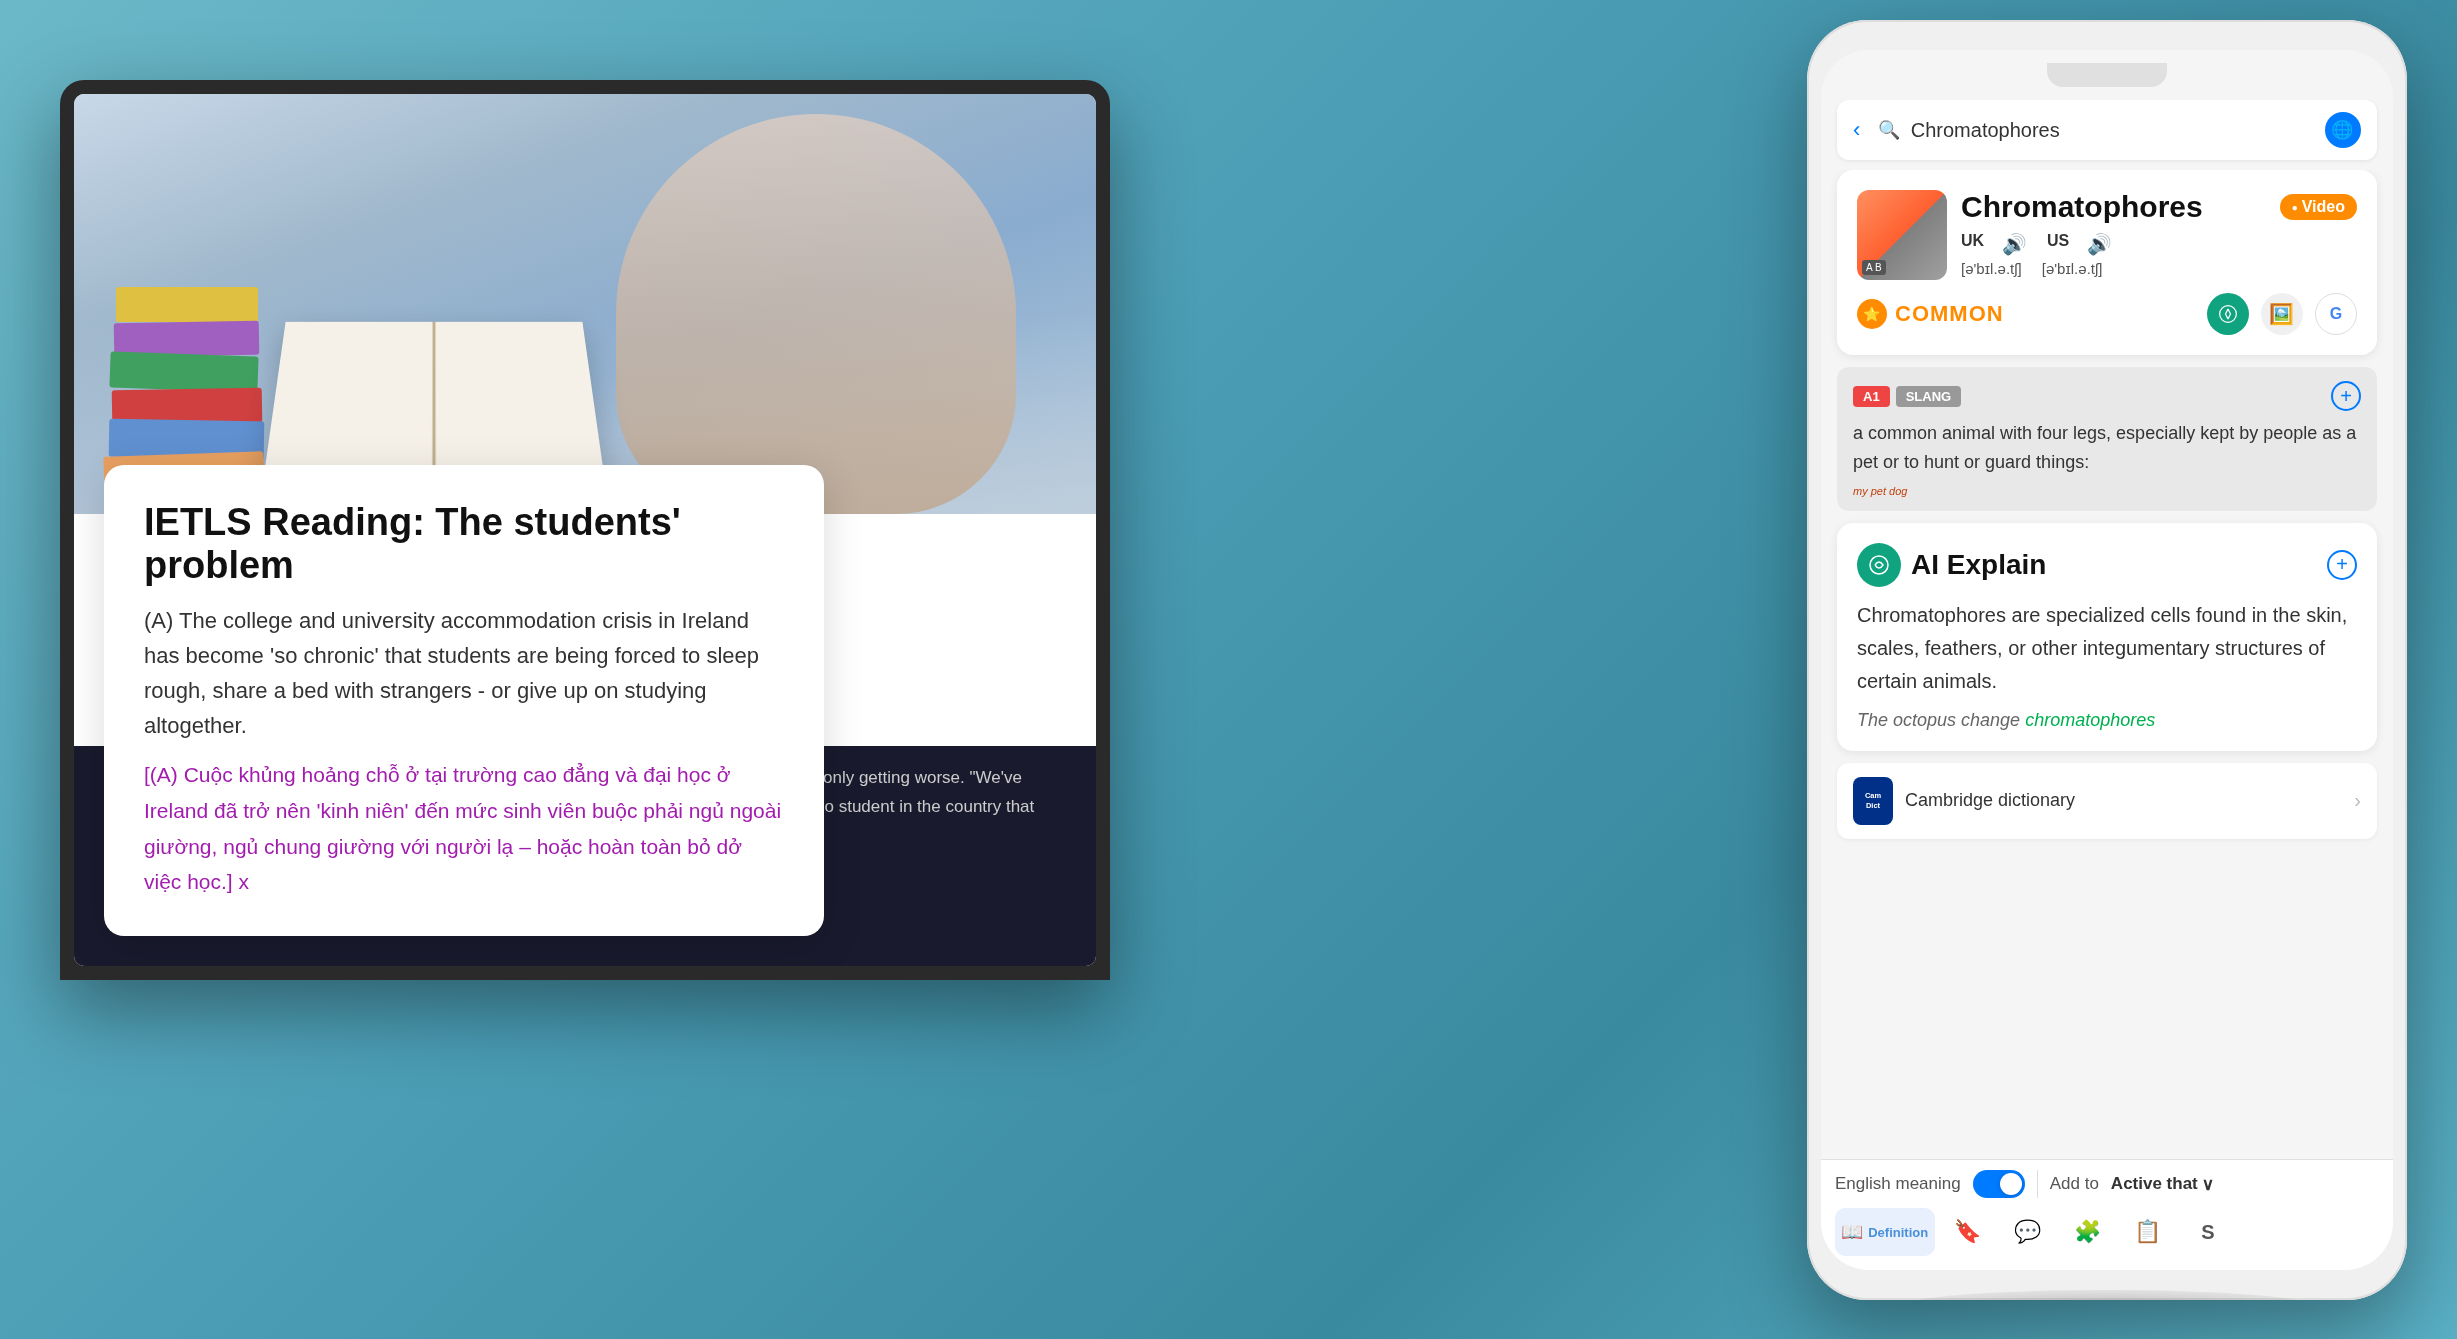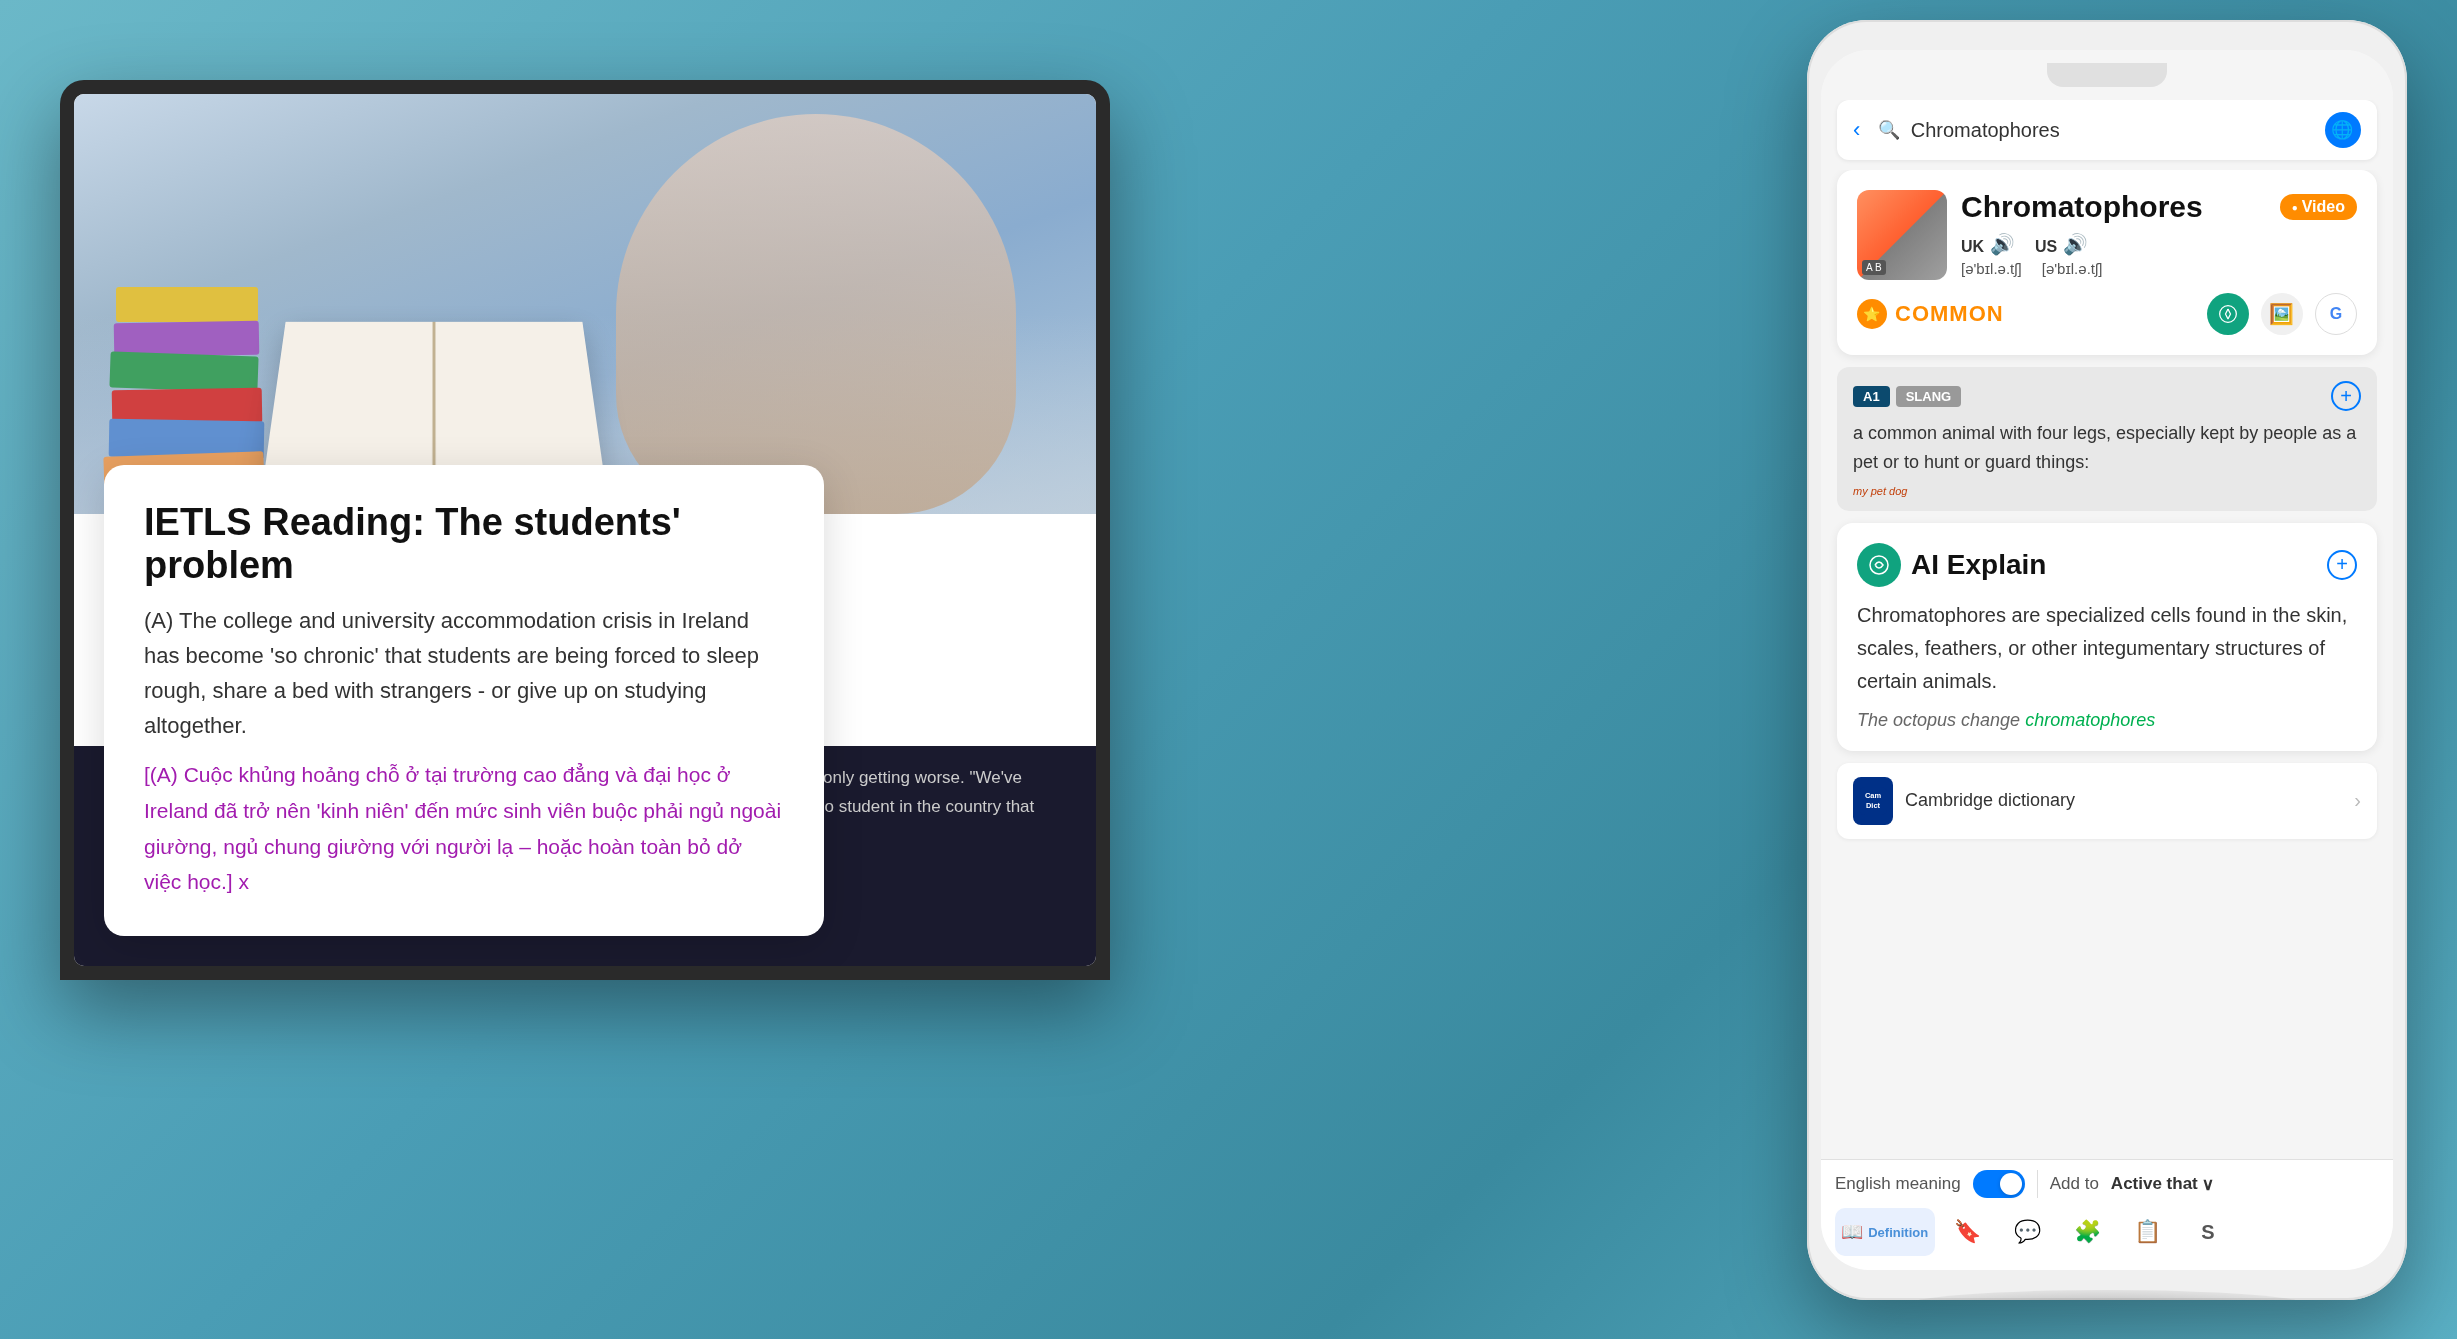--- a/index.html
+++ b/index.html
@@ -323,22 +323,22 @@
       align-items: center;
       gap: 4px;
     }
     .pronunciation-row {
       display: flex;
       gap: 20px;
       margin-bottom: 4px;
     }
     .pron-item {
       display: flex;
-      align-items: flex-end;
-      gap: 6px;
+      align-items: flex-start;
+      gap: 18px;
       font-size: 16px;
       color: #555;
     }
     .pron-label {
       font-weight: 600;
       color: #333;
     }
     .pron-sound {
       color: #007aff;
       font-size: 20px;
@@ -407,21 +407,21 @@
       justify-content: space-between;
     }
     .tag {
       background: #aaa;
       color: white;
       font-size: 13px;
       font-weight: 600;
       padding: 3px 10px;
       border-radius: 4px;
     }
-    .tag.a1 { background: #0c4a6e; }
+    .tag.a1 { background: #ef4444; }
     .tag.slang { background: #999; }
     .add-btn {
       width: 30px;
       height: 30px;
       border-radius: 50%;
       border: 2px solid #007aff;
       color: #007aff;
       font-size: 20px;
       display: flex;
       align-items: center;

